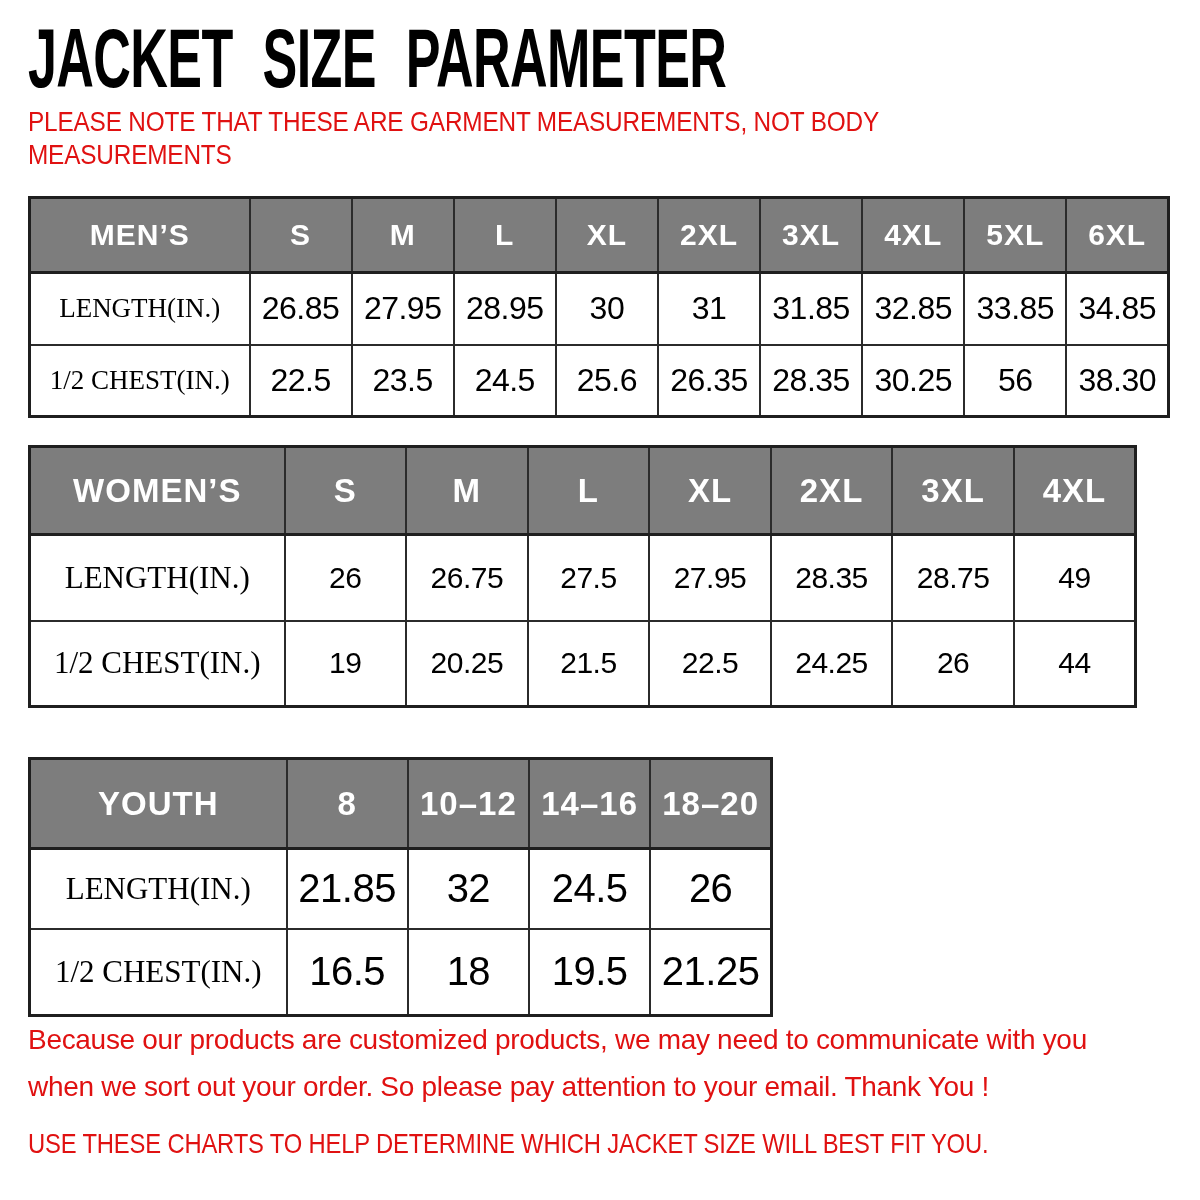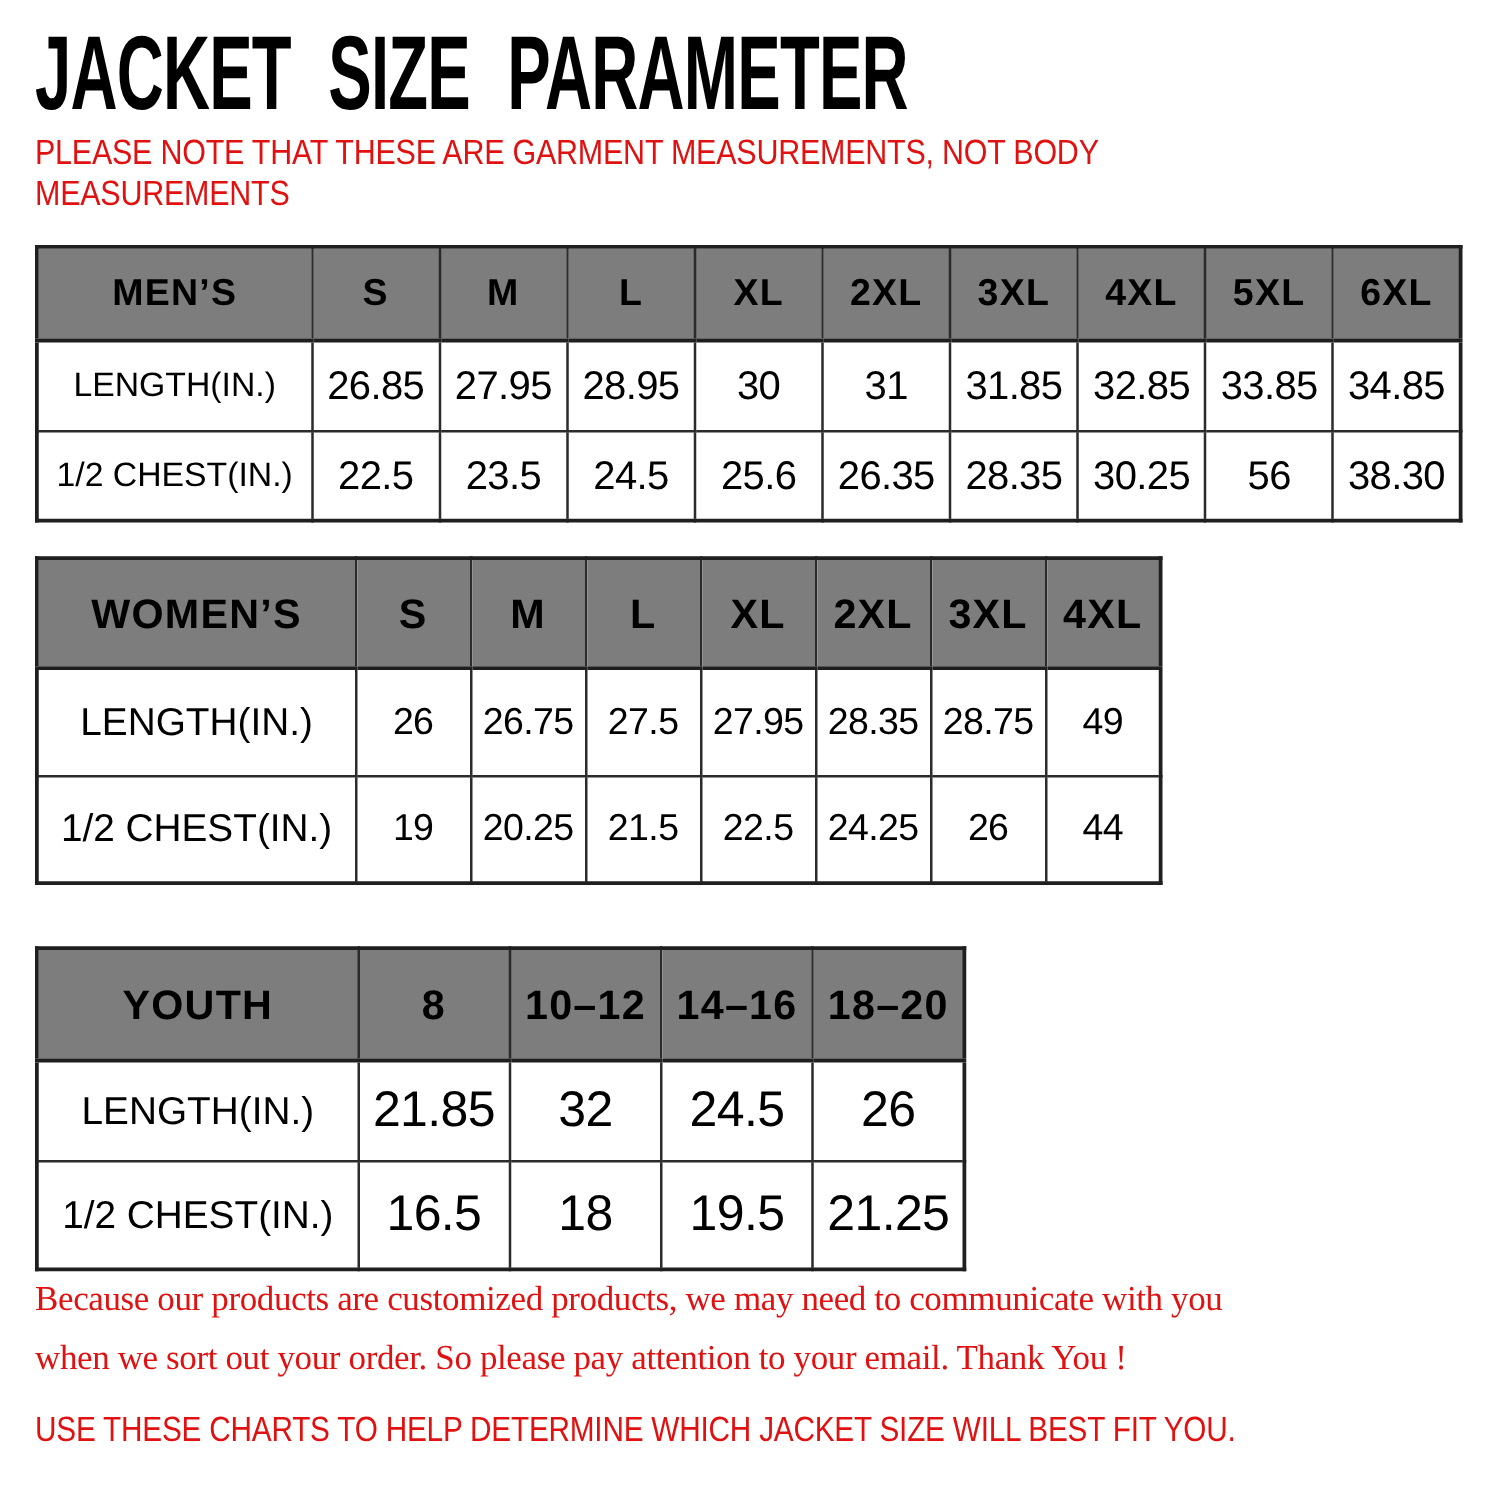--- a/index.html
+++ b/index.html
@@ -37,59 +37,59 @@
     border-collapse:collapse;table-layout:fixed;
     background:#ffffff;
     border:3px solid var(--border-dark);
   }
   table.size-table th, table.size-table td{
     border:2px solid var(--border-inner);
     text-align:center;vertical-align:middle;
     padding:0;overflow:hidden;
   }
   table.size-table th{
-    background:var(--header-gray);color:#000000;
+    background:var(--header-gray);color:#ffffff;
     font-weight:bold;letter-spacing:1px;
     border-bottom:3px solid var(--border-dark);
   }
   table.size-table td{color:var(--text-black);letter-spacing:-0.5px;}
-  table.size-table td.row-label{letter-spacing:0;}
+  table.size-table td.row-label{letter-spacing:0;font-family:Liberation Serif, serif;}
 
   
   .mens{top:196px;width:1142px;}
   .mens col.label-col{width:220px;}
   .mens thead tr{height:75px;}
   .mens tbody tr{height:72px;}
   .mens th{font-size:30px;}
   .mens td{font-size:32px;}
   .mens td.row-label{font-size:27px;}
 
   
-  .womens{top:445px;width:902px;}
+  .womens{top:445px;width:1109px;}
   .womens col.label-col{width:255px;}
   .womens thead tr{height:88px;}
   .womens tbody tr{height:86px;}
   .womens th{font-size:33px;}
   .womens td{font-size:30px;}
   .womens td.row-label{font-size:31px;}
 
   
   .youth{top:757px;width:745px;}
   .youth col.label-col{width:257px;}
   .youth thead tr{height:90px;}
   .youth tbody tr.r0{height:80px;}
   .youth tbody tr.r1{height:87px;}
   .youth th{font-size:33px;}
   .youth td{font-size:40px;}
   .youth td.row-label{font-size:31px;}
 
   .footer-para{
     position:absolute;left:28px;top:1016px;margin:0;width:1160px;
     font-size:28px;line-height:47px;color:var(--accent-red);
-    white-space:pre-line;letter-spacing:-0.3px;font-family:Liberation Serif, serif;
+    white-space:pre-line;letter-spacing:-0.3px;
   }
   .footer-caps{
     position:absolute;left:28px;top:1127px;margin:0;
     font-size:28px;line-height:1.2;color:var(--accent-red);
     white-space:nowrap;letter-spacing:-0.2px;
     transform:scaleX(0.85);transform-origin:left top;
   }
 </style>
 </head>
 <body>

